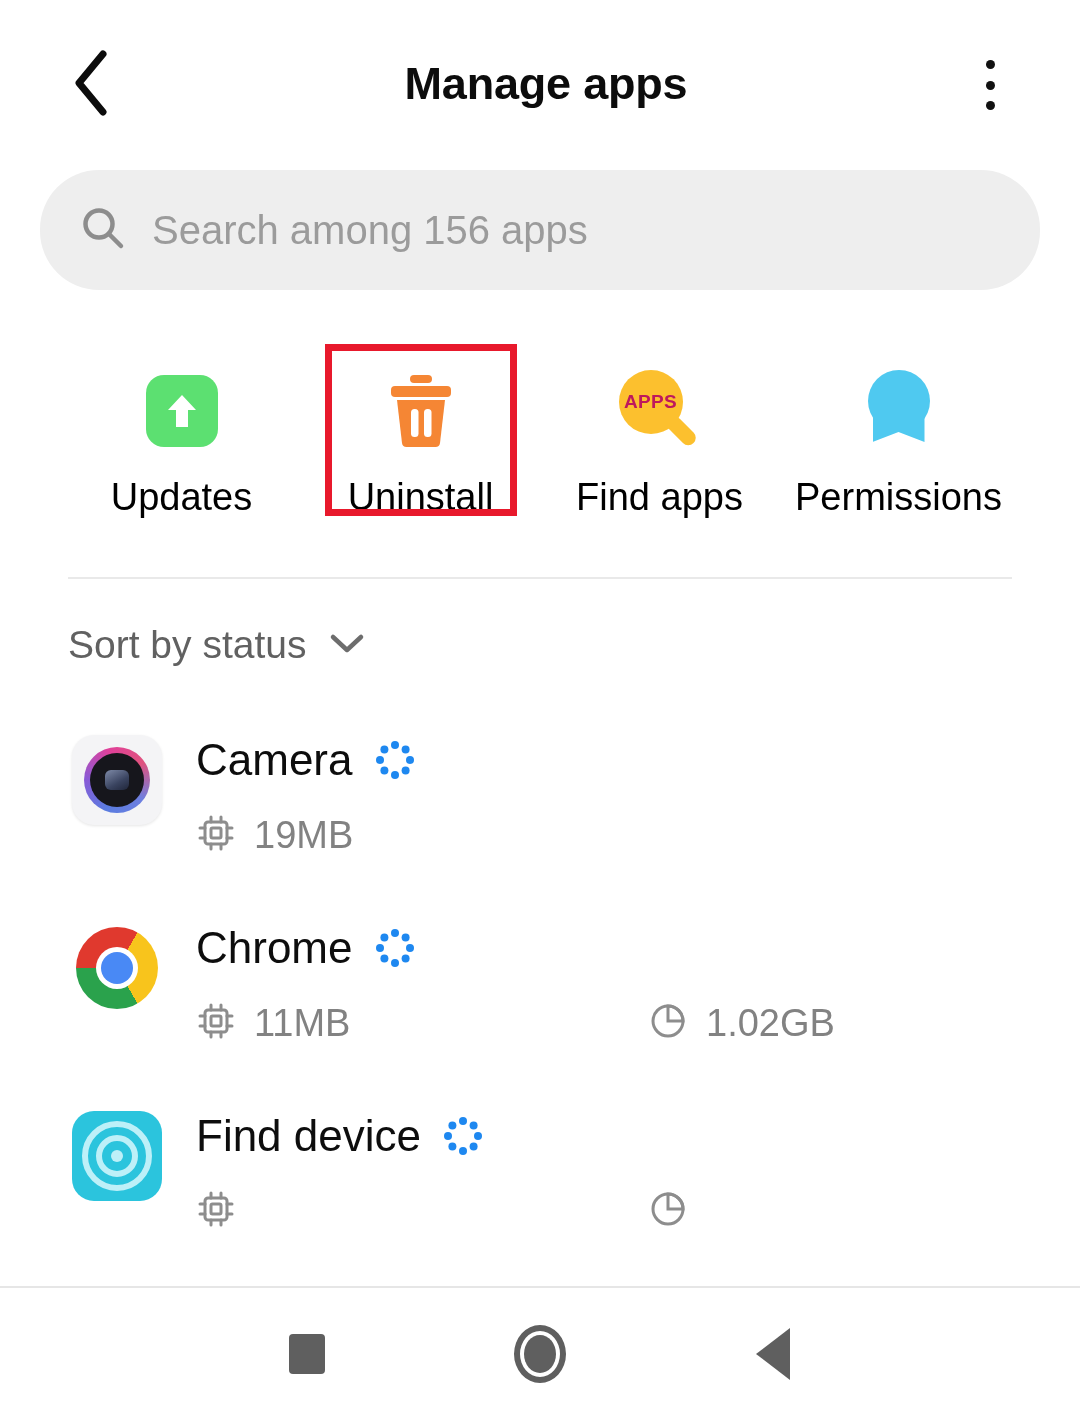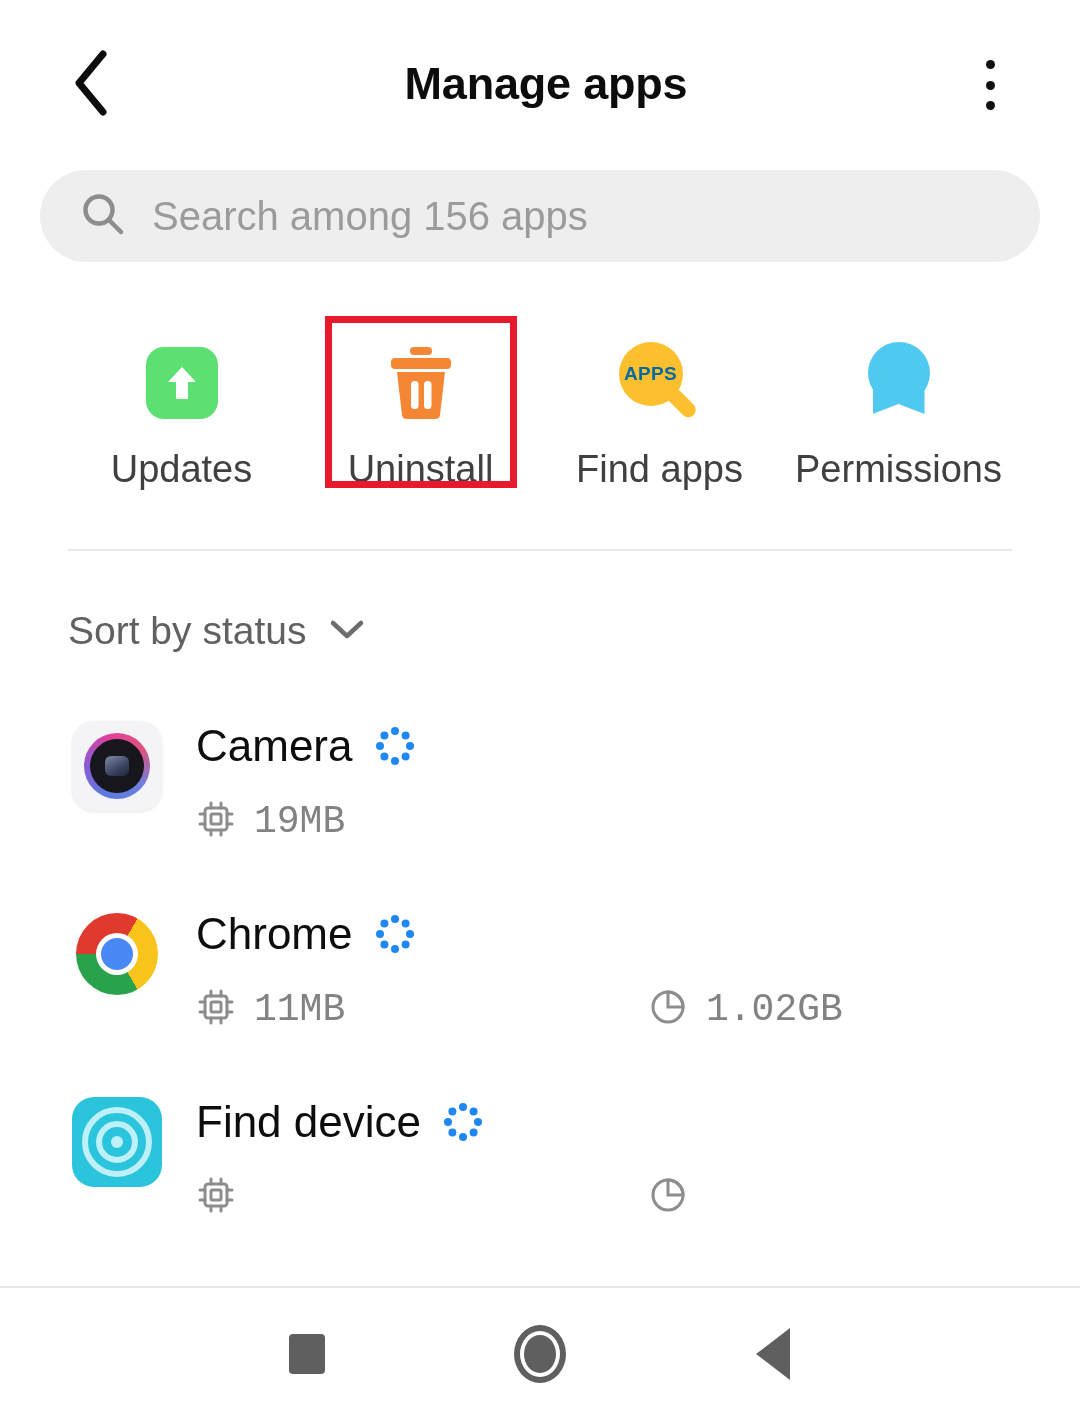--- a/index.html
+++ b/index.html
@@ -71,21 +71,21 @@
     border-radius: 50%;
     background: #111111;
   }
 
   
   .search-wrap {
     flex: 0 0 auto;
     padding: 20px 40px 0 40px;
   }
   .search-box {
-    height: 92px;
+    height: 120px;
     background: #eeeeee;
     border-radius: 59px;
     display: flex;
     align-items: center;
     padding: 0 40px;
   }
   .search-icon { flex: 0 0 auto; margin-right: 26px; display: block; }
   .search-placeholder {
     font-size: 40px;
     color: #9b9b9b;
@@ -108,21 +108,21 @@
   .action-icon {
     width: 86px;
     height: 86px;
     display: flex;
     align-items: center;
     justify-content: center;
     margin-bottom: 22px;
   }
   .action-label {
     font-size: 38px;
-    color: #404040;
+    color: #000000;
     white-space: nowrap;
   }
   .action.highlighted::after {
     content: "";
     position: absolute;
     left: 50%;
     transform: translateX(-50%);
     top: -24px;
     width: 192px;
     height: 172px;
@@ -140,21 +140,21 @@
   }
   
   .ic-find { position: relative; width: 86px; height: 86px; }
   .ic-find .lens {
     position: absolute; left: 2px; top: 2px;
     width: 64px; height: 64px; border-radius: 50%;
     background: #fcc02e;
     display: flex; align-items: center; justify-content: center;
   }
   .ic-find .lens span {
-    font-size: 19px; font-weight: bold; color: #0369a1; letter-spacing: 0.3px;
+    font-size: 19px; font-weight: bold; color: #be185d; letter-spacing: 0.3px;
   }
   .ic-find .handle {
     position: absolute;
     width: 15px; height: 34px;
     background: #fcc02e;
     border-radius: 8px;
     right: 14px; bottom: 6px;
     transform: rotate(-45deg);
   }
   
@@ -177,21 +177,21 @@
     height: 2px;
     background: #e9e9e9;
     margin: 58px 68px 0 68px;
   }
 
   
   .sort-row {
     flex: 0 0 auto;
     display: flex;
     align-items: center;
-    padding: 58px 0 0 68px;
+    padding: 44px 0 0 68px;
   }
   .sort-label {
     font-size: 39px;
     color: #616161;
   }
   .sort-chevron { margin-left: 22px; display: block; }
 
   
   .app-list {
     flex: 1 1 auto;
@@ -225,21 +225,20 @@
   }
   .spinner {
     position: relative;
     width: 40px; height: 40px;
     margin-left: 22px;
     flex: 0 0 auto;
   }
   .app-stats {
     display: flex;
     margin-top: 22px;
-    font-family: Liberation Mono, monospace;
   }
   .stat {
     display: flex;
     align-items: center;
   }
   .stat.mem { width: 452px; }
   .stat-icon { margin-right: 18px; display: block; flex: 0 0 auto; }
   .stat-text {
     font-size: 38px;
     color: #828282;

